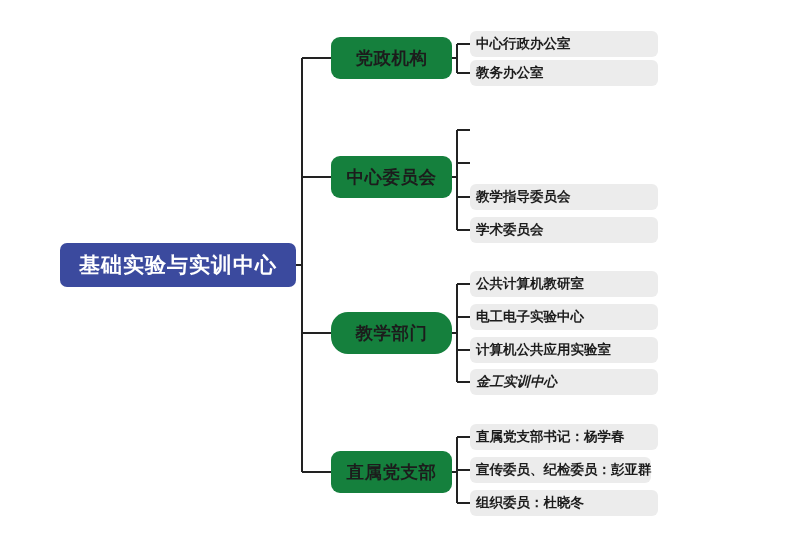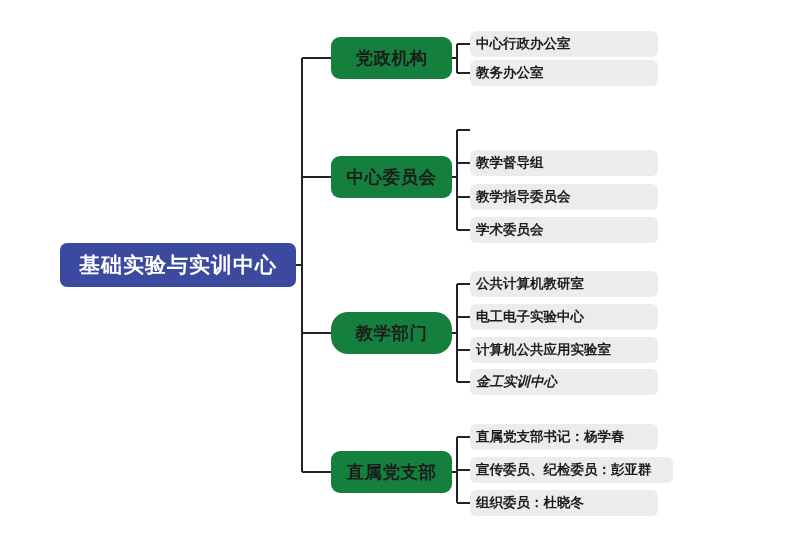--- a/index.html
+++ b/index.html
@@ -92,21 +92,21 @@
     color: #1c1c1c;
     font-size: 13.5px;
     font-weight: bold;
     justify-content: flex-start;
   }
 
   .leaf-wide {
     width: 188px;
   }
   .leaf-xwide {
-    width: 203px;
+    width: 181px;
   }
 </style>
 </head>
 <body>
 
 <div id="diagram-canvas">
 
   <svg id="connector-layer" viewBox="0 0 799 538" width="799" height="538" xmlns="http://www.w3.org/2000/svg">
     <g stroke="#222222" stroke-width="1.6" fill="none" shape-rendering="crispEdges">
 
@@ -148,21 +148,20 @@
 
   <div class="node-layer">
 
     <div class="node node-root">基础实验与实训中心</div>
 
     <div class="node node-branch" style="top:37px;">党政机构</div>
     <div class="node node-leaf leaf-wide" style="top:31px;">中心行政办公室</div>
     <div class="node node-leaf leaf-wide" style="top:60px;">教务办公室</div>
 
     <div class="node node-branch" style="top:156px;">中心委员会</div>
-    <div class="node node-leaf leaf-wide" style="top:150px;">教学督导组</div>
     <div class="node node-leaf leaf-wide" style="top:184px;">教学指导委员会</div>
     <div class="node node-leaf leaf-wide" style="top:217px;">学术委员会</div>
 
     <div class="node node-branch" style="top:312px;border-radius:17px;">教学部门</div>
     <div class="node node-leaf leaf-wide" style="top:271px;">公共计算机教研室</div>
     <div class="node node-leaf leaf-wide" style="top:304px;">电工电子实验中心</div>
     <div class="node node-leaf leaf-wide" style="top:337px;">计算机公共应用实验室</div>
     <div class="node node-leaf leaf-wide" style="top:369px;font-style:italic;">金工实训中心</div>
 
     <div class="node node-branch" style="top:451px;">直属党支部</div>

